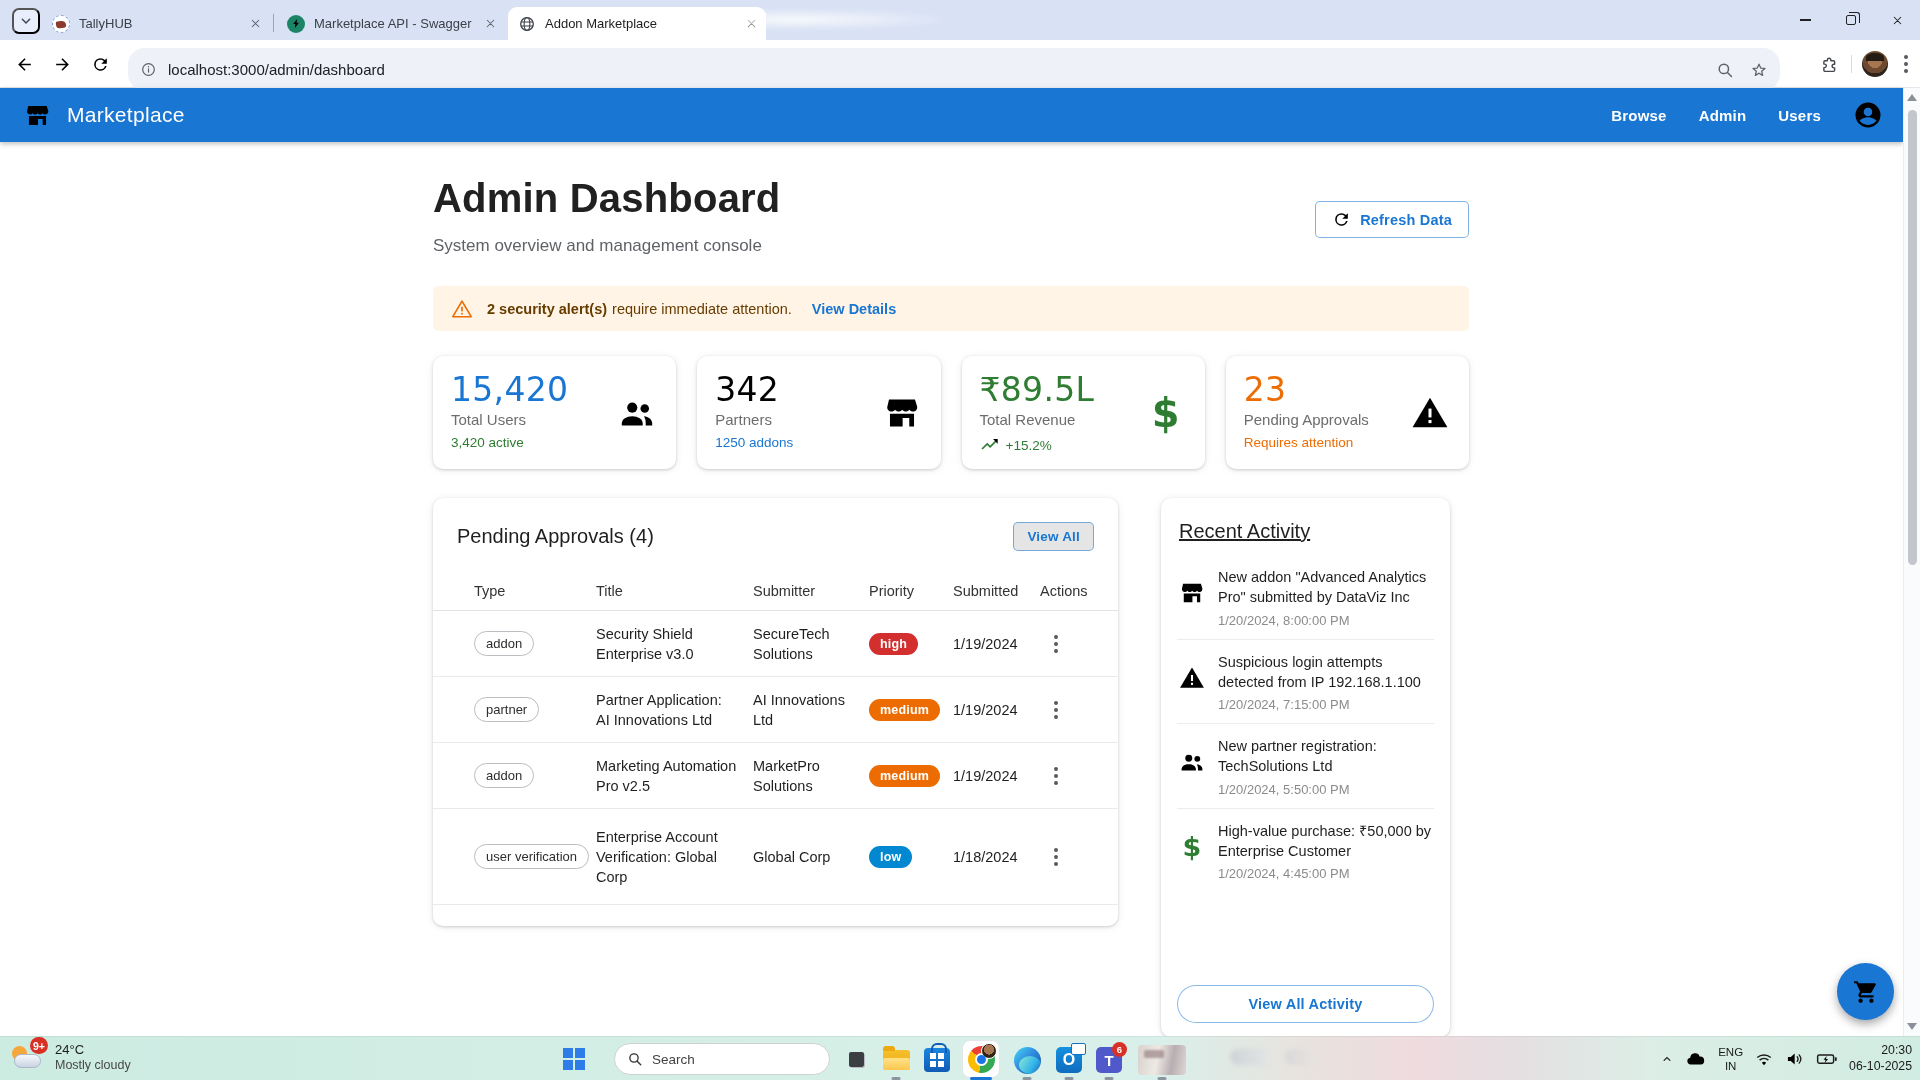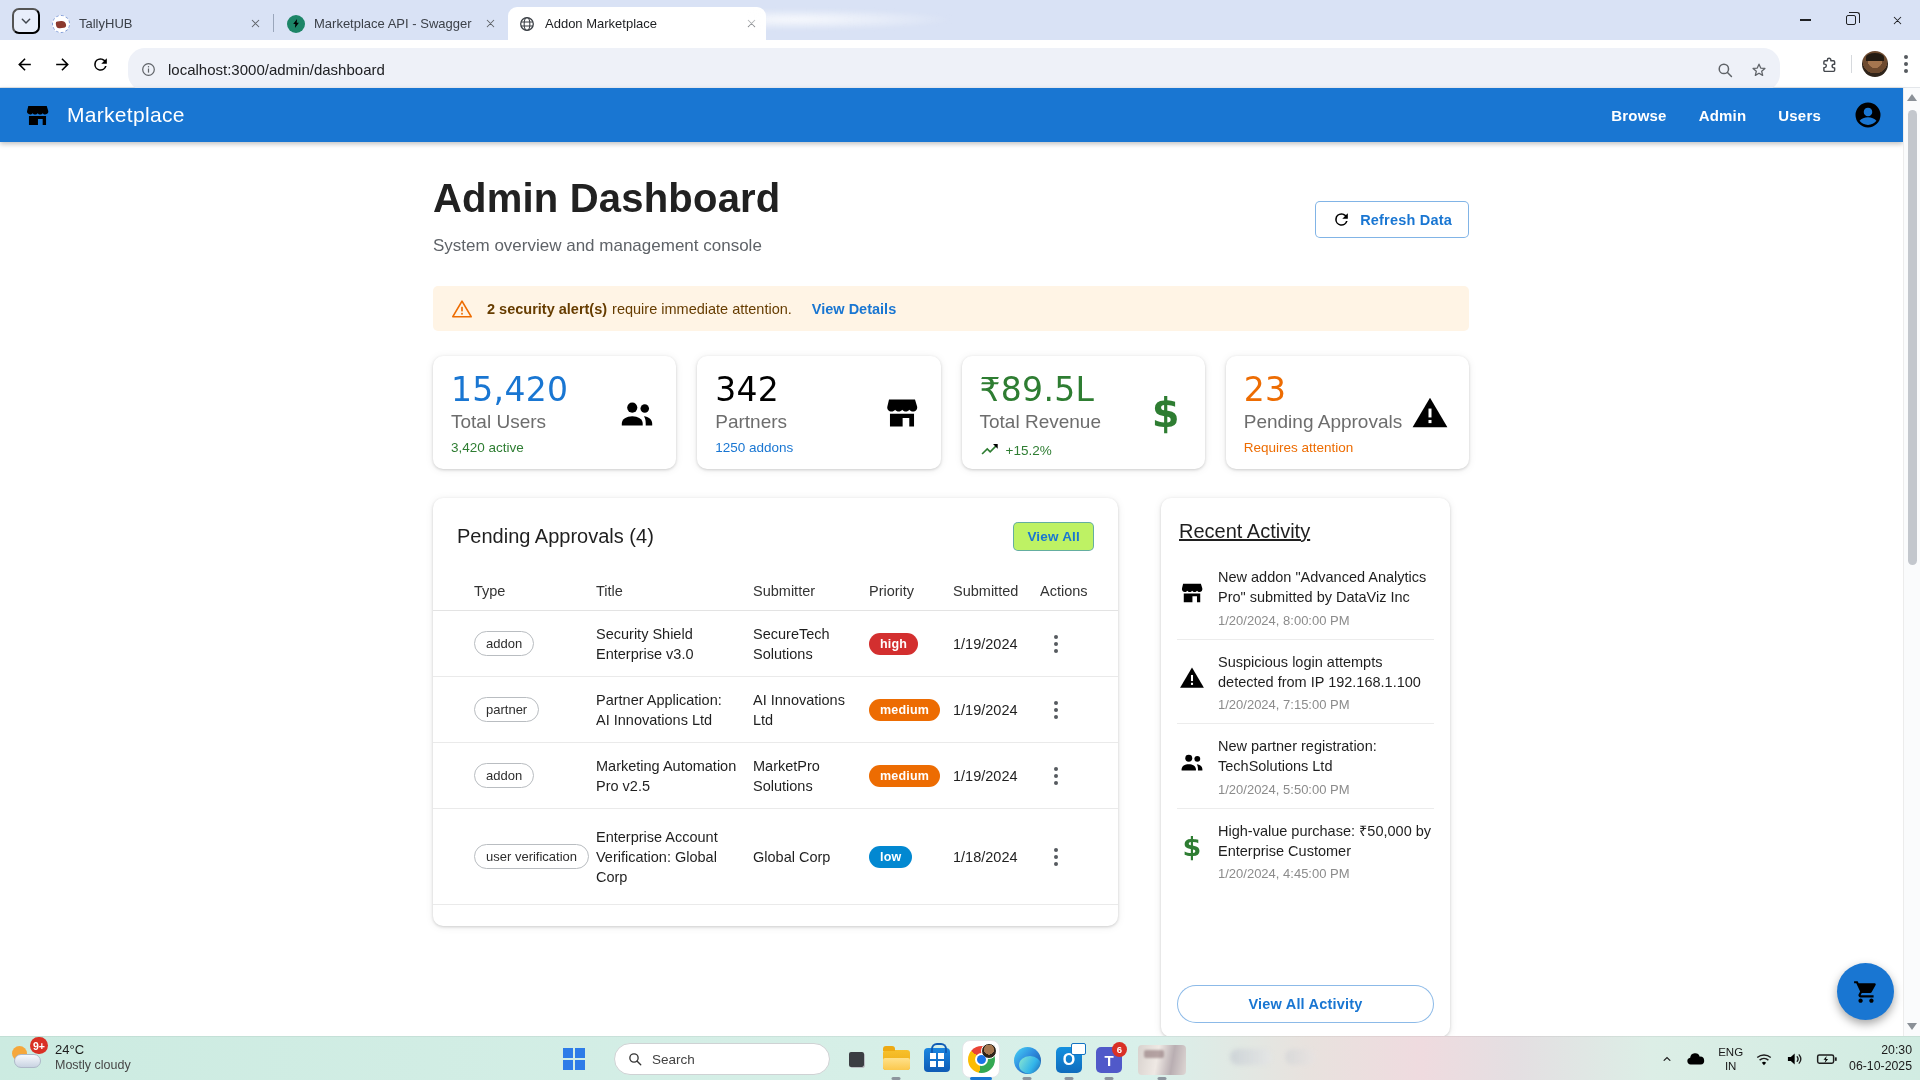--- a/index.html
+++ b/index.html
@@ -67,32 +67,32 @@
   .refresh-btn .w{width:19px;height:19px;}
   .alert{position:absolute;left:0;top:128px;width:100%;height:45px;background:#fff4e5;border-radius:5px;display:flex;align-items:center;padding:0 18px;font-size:14.5px;color:#663c00;}
   .alert .w-warn{width:22px;height:22px;color:#ed6c02;flex-shrink:0;}
   .alert-bold{font-weight:700;margin-left:14px;}
   .alert-rest{margin-left:5px;}
   .alert-link{background:none;border:none;color:#1976d2;font-weight:700;font-size:14.5px;margin-left:20px;}
 
   .stats{position:absolute;left:0;top:198px;width:100%;display:grid;grid-template-columns:repeat(4,1fr);gap:21px;}
   .stat{height:113px;background:#fff;border-radius:10px;box-shadow:0 1px 3px rgba(0,0,0,.16),0 1px 8px rgba(0,0,0,.08);padding:14px 18px;position:relative;}
   .stat-v{font-size:33px;font-weight:500;letter-spacing:.3px;font-family:"DejaVu Sans","Liberation Sans",sans-serif;}
-  .stat-l{font-size:19px;color:#6d6d6d;margin-top:2px;}
+  .stat-l{font-size:15px;color:#6d6d6d;margin-top:2px;}
   .stat-s{font-size:13.5px;margin-top:7px;display:flex;align-items:center;gap:6px;}
   .stat-ic{position:absolute;right:20px;top:50%;transform:translateY(-50%);width:38px;height:38px;}
   .w-trend{width:20px;height:20px;}
   .dollar-big{font-size:40px;font-weight:700;line-height:38px;text-align:center;font-family:"DejaVu Sans",sans-serif;}
 
   .main{position:absolute;left:0;top:340px;display:flex;gap:43px;}
   .panel{background:#fff;border-radius:10px;box-shadow:0 1px 3px rgba(0,0,0,.16),0 1px 8px rgba(0,0,0,.08);}
   .p-left{width:685px;height:428px;padding-top:24px;}
   .p-head{display:flex;justify-content:space-between;align-items:center;padding:0 24px;gap:35px;}
   .p-title{font-size:20px;font-weight:500;color:#1f1f1f;}
-  .viewall-btn{border:1px solid rgba(25,118,210,.55);background:#bef264;color:#1976d2;font-weight:600;font-size:13.5px;border-radius:5px;padding:6px 13px;letter-spacing:.2px;}
+  .viewall-btn{border:1px solid rgba(25,118,210,.55);background:#e5e5e5;color:#1976d2;font-weight:600;font-size:13.5px;border-radius:5px;padding:6px 13px;letter-spacing:.2px;}
   .tbl{margin-top:20px;}
   .thead,.trow{display:grid;grid-template-columns:122px 157px 116px 84px 87px 1fr;align-items:center;padding:0 10px 0 41px;}
   .thead{height:40px;font-size:14.5px;font-weight:500;color:#333;border-bottom:1px solid #e3e3e3;}
   .trow{min-height:66px;border-bottom:1px solid #eaeaea;font-size:14.5px;color:#1f1f1f;}
   .trow.tall{min-height:96px;}
   .cell-title{line-height:1.38;padding-right:16px;}
   .chip{display:inline-block;border:1px solid #b9bdc1;border-radius:15px;padding:4px 11px;font-size:13px;color:#2e2e2e;background:#fff;white-space:nowrap;}
   .prio{display:inline-block;border-radius:13px;padding:4px 11px;font-size:12.5px;font-weight:700;color:#fff;letter-spacing:.2px;}
   .dots-btn{width:32px;height:32px;background:none;border:none;display:flex;flex-direction:column;align-items:center;justify-content:center;gap:3px;}
   .dots-btn i{width:4px;height:4px;border-radius:50%;background:#565a5f;}

